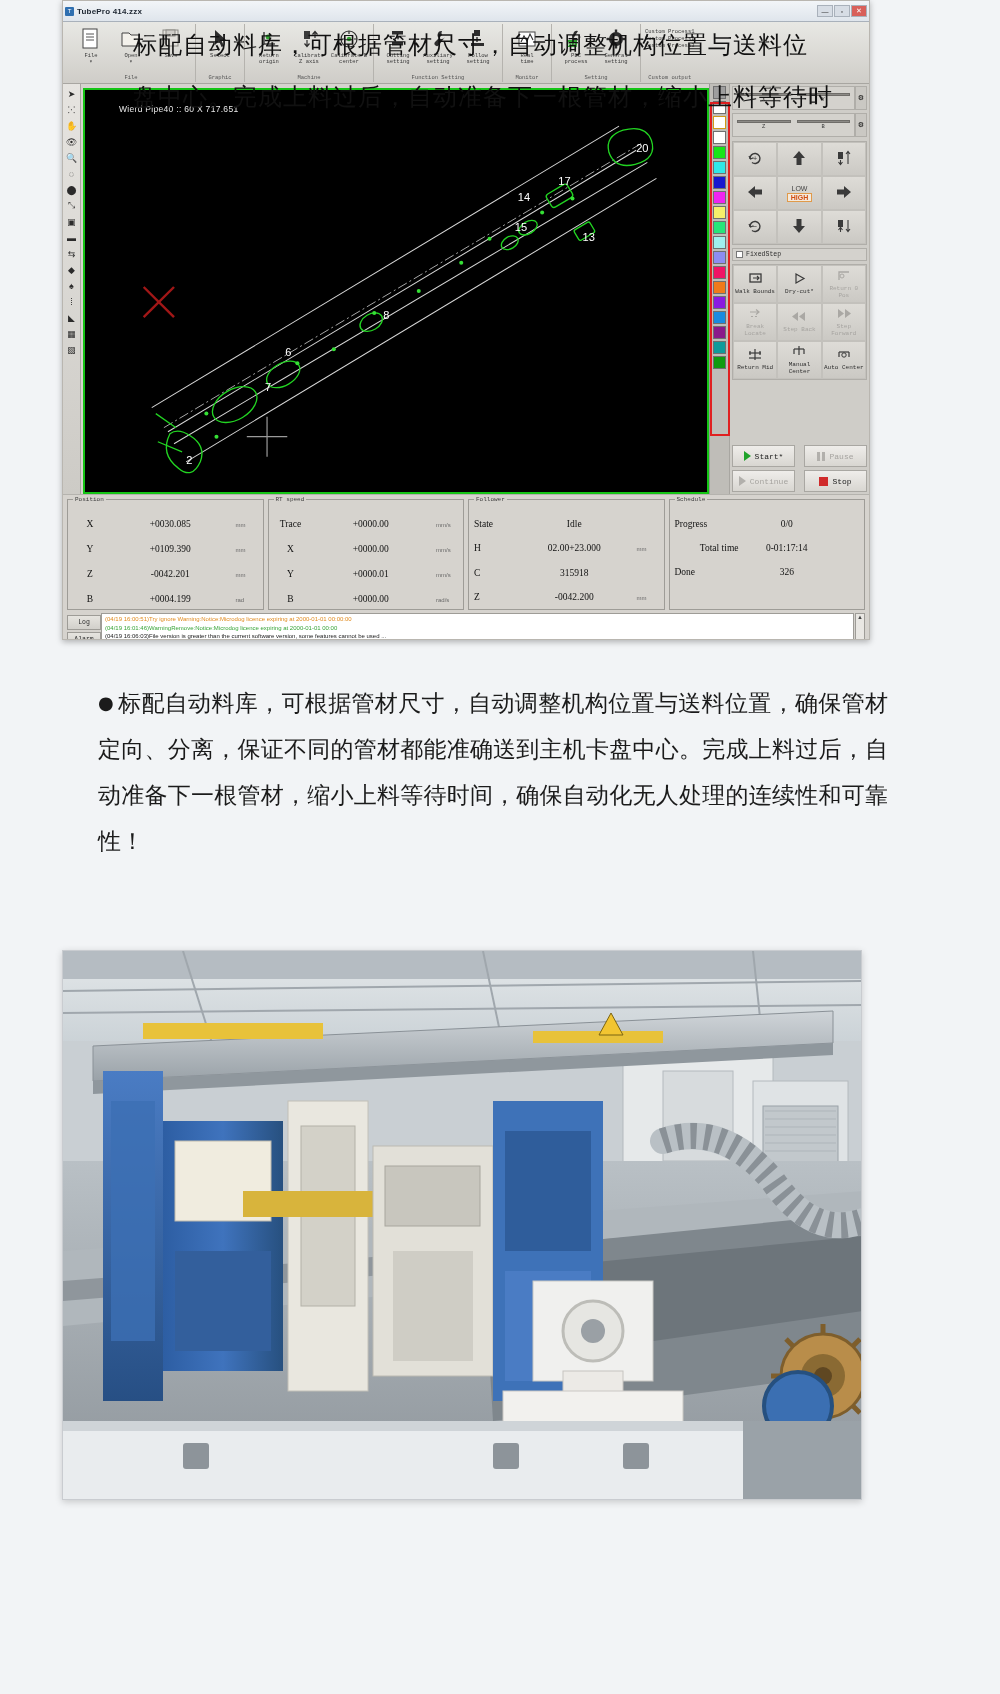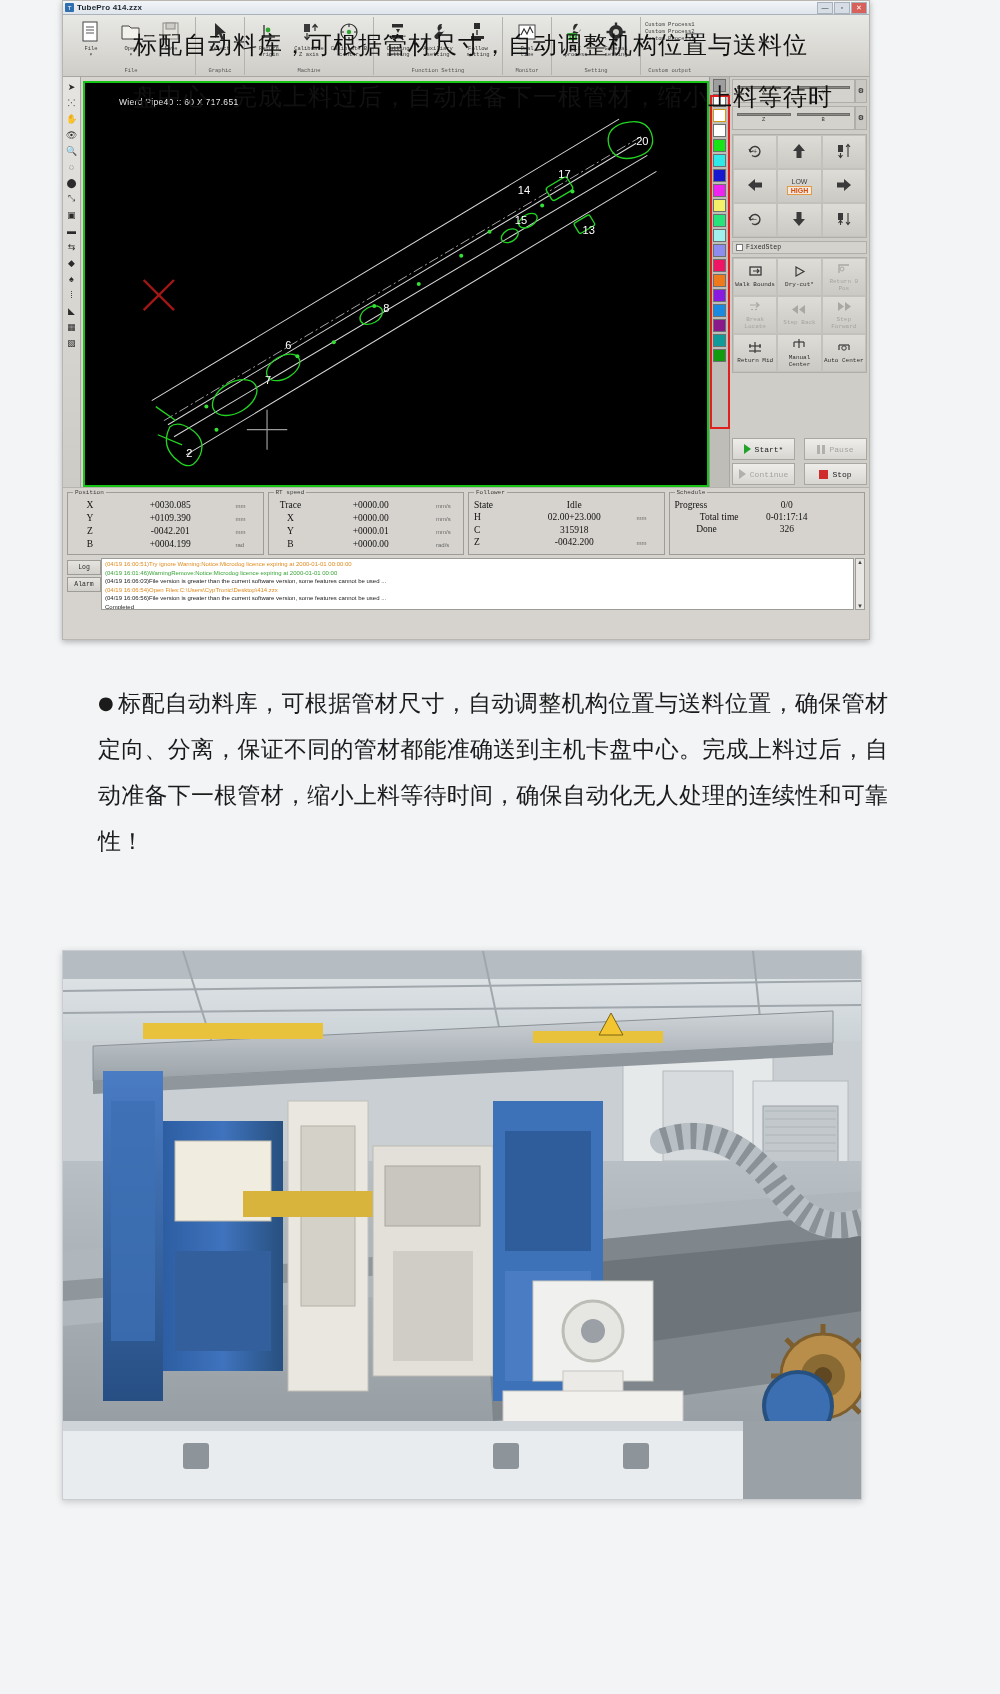--- a/index.html
+++ b/index.html
@@ -14,21 +14,21 @@
 
   
   .app-shot {
     position:absolute; left:62px; top:0px; width:808px; height:640px;
     background:#d6d3ce;
     border:1px solid #b9b6b0;
     box-shadow:0 2px 6px rgba(0,0,0,.28);
     overflow:hidden;
   }
   .titlebar {
-    height:14px; background:linear-gradient(#f2f5f8,#dfe5ec);
+    height:21px; background:linear-gradient(#f2f5f8,#dfe5ec);
     border-bottom:1px solid #a9b1bb;
     display:flex; align-items:center; padding:0 2px;
     font-size:8px; color:#1c2530;
   }
   .titlebar .tb-ico {
     width:9px;height:9px;background:#2f6fb0;color:#fff;font-size:6px;
     display:flex;align-items:center;justify-content:center;margin-right:3px;
     border-radius:1px;
   }
   .titlebar .tb-title { font-weight:bold; letter-spacing:.2px; }
@@ -170,21 +170,21 @@
   .fieldset > .legend {
     position:absolute; top:-4px; left:5px; background:#d6d3ce; padding:0 2px;
     font-family:"Liberation Mono", monospace; font-size:6px; color:#3c3c3c;
   }
   .frow {
     display:flex; align-items:baseline; justify-content:space-between;
     font-family:"Liberation Serif", serif; font-size:9.5px; color:#111;
     line-height:12px;
   }
   .frow .k { width:34px; text-align:center; }
-  .frow .v { font-family:"Liberation Serif", serif; }
+  .frow .v { font-family:"Liberation Serif", serif;margin-top:12px; }
   .frow .u { font-family:"Liberation Sans",sans-serif; font-size:6px; color:#6a6a6a; margin-left:2px; width:22px; }
 
   
   .logrow { display:flex; padding:1px 4px 4px 4px; background:#d6d3ce; }
   .logtabs { width:34px; display:flex; flex-direction:column; gap:2px; padding-top:2px;}
   .logtab {
     border:1px solid #9e9c97; background:linear-gradient(#e6e4df,#d2d0cb);
     font-family:"Liberation Mono", monospace; font-size:6.5px; color:#2d2d2d;
     text-align:center; padding:3px 0;
   }
@@ -858,21 +858,21 @@
           <span class="k" style="width:64px;text-align:left">Progress</span>
           <span class="v">0/0</span>
           <span class="u"></span>
         </div>
       <div class="frow">
           <span class="k" style="width:64px;text-align:right">Total time</span>
           <span class="v">0-01:17:14</span>
           <span class="u"></span>
         </div>
       <div class="frow">
-          <span class="k" style="width:64px;text-align:center">Done</span>
+          <span class="k" style="width:64px;text-align:left">Done</span>
           <span class="v">326</span>
           <span class="u"></span>
         </div>
     </div>
   </div>
 
   <div class="logrow">
     <div class="logtabs">
       <div class="logtab">Log</div>
       <div class="logtab">Alarm</div>

